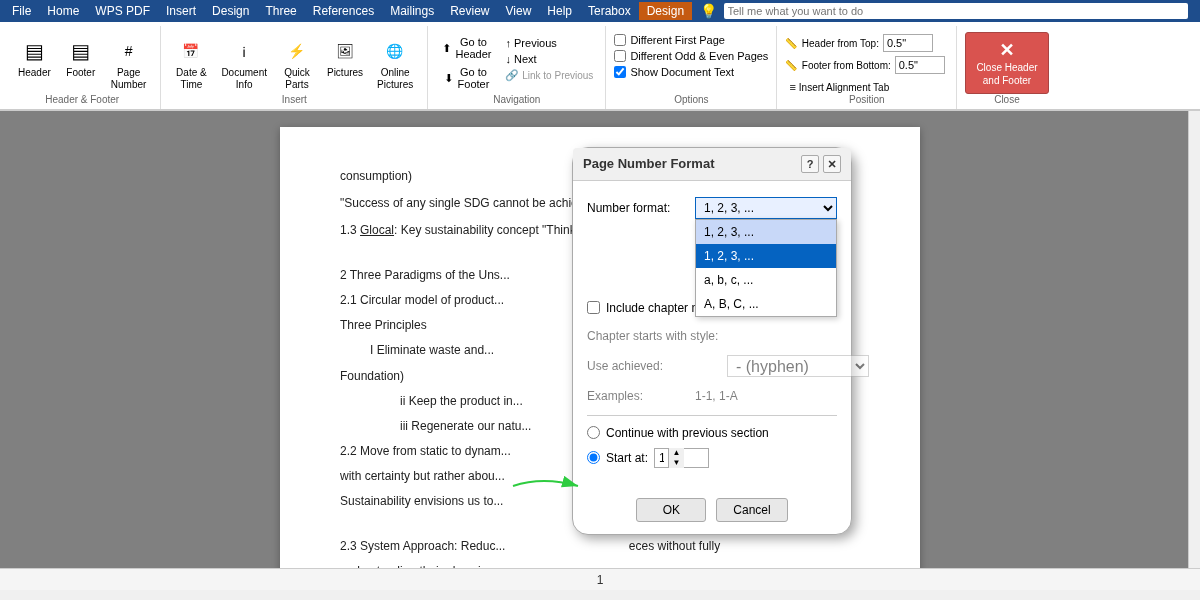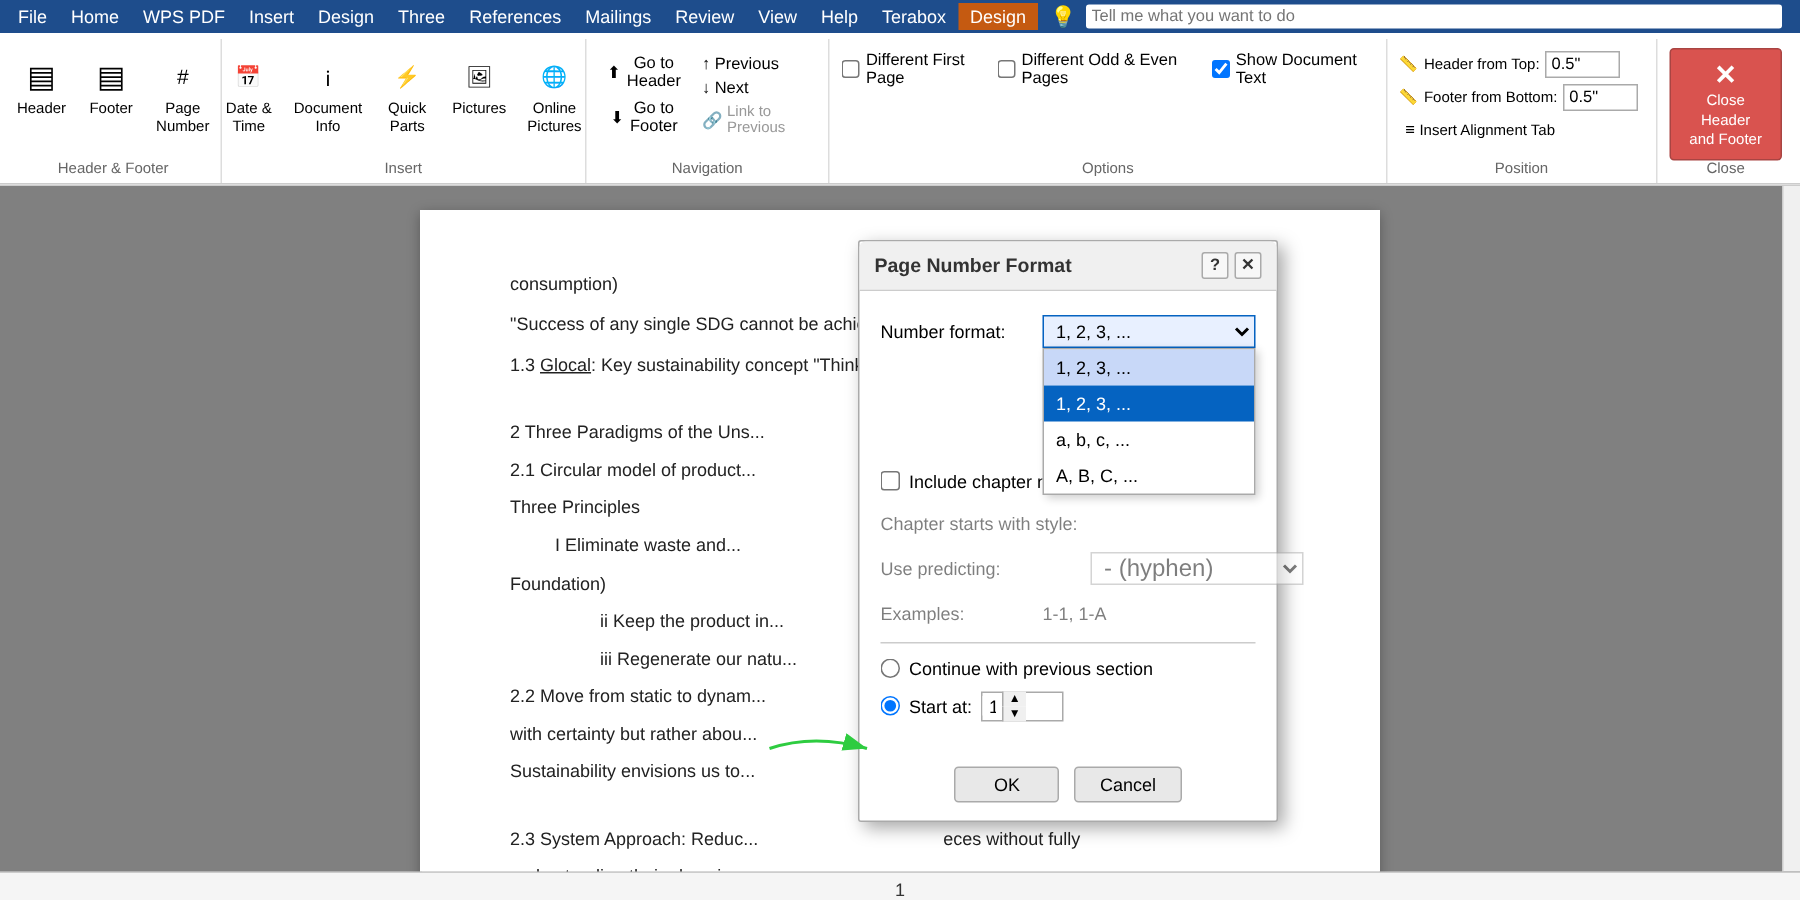--- a/index.html
+++ b/index.html
@@ -190,21 +190,21 @@
       top: 0; left: 0; right: 0; bottom: 0;
       pointer-events: none;
     }
     .dialog {
       position: absolute;
       top: 20px;
       left: 50%;
       transform: translateX(-10%);
       background: white;
       border: 1px solid #aaa;
-      border-radius: 2px;
+      border-radius: 16px;
       box-shadow: 4px 4px 12px rgba(0,0,0,0.35);
       width: 280px;
       pointer-events: all;
       font-size: 12px;
     }
     .dialog-titlebar {
       background: #f0f0f0;
       border-bottom: 1px solid #ccc;
       padding: 6px 10px;
       display: flex;
@@ -461,21 +461,21 @@
           <div class="ribbon-btn-small" style="color:#999;">
             <span>🔗</span>
             <span style="font-size:10px;color:#999;">Link to Previous</span>
           </div>
         </div>
       </div>
       <div class="ribbon-group-label">Navigation</div>
     </div>
 
     <div class="ribbon-group" style="min-width:170px;">
-      <div class="ribbon-group-items" style="flex-direction:row;gap:4px;padding-top:6px;">
+      <div class="ribbon-group-items" style="flex-direction:column;gap:4px;padding-top:6px;">
         <div class="check-item">
           <input type="checkbox" style="">
           <span>Different First Page</span>
         </div>
         <div class="check-item">
           <input type="checkbox" style="">
           <span>Different Odd &amp; Even Pages</span>
         </div>
         <div class="check-item">
           <input type="checkbox" checked="" style="">
@@ -579,21 +579,21 @@
           <div class="dialog-check-row" style="margin-top:80px;">
             <input type="checkbox" style="">
             <span>Include chapter number</span>
           </div>
 
           <div class="dialog-row" style="opacity:0.5;">
             <span class="dialog-label">Chapter starts with style:</span>
           </div>
 
           <div class="dialog-row" style="opacity:0.5;">
-            <span class="dialog-label">Use predicting:</span>
+            <span class="dialog-label">Use achieved:</span>
             <div class="dialog-select-wrap">
               <select style="width:100%;height:22px;font-size:16px;margin-left:32px;">
                 <option>- (hyphen)</option>
               </select>
             </div>
           </div>
 
           <div class="dialog-example-row" style="opacity:0.5;">
             <span class="dialog-label">Examples:</span>
             <span>1-1, 1-A</span>

